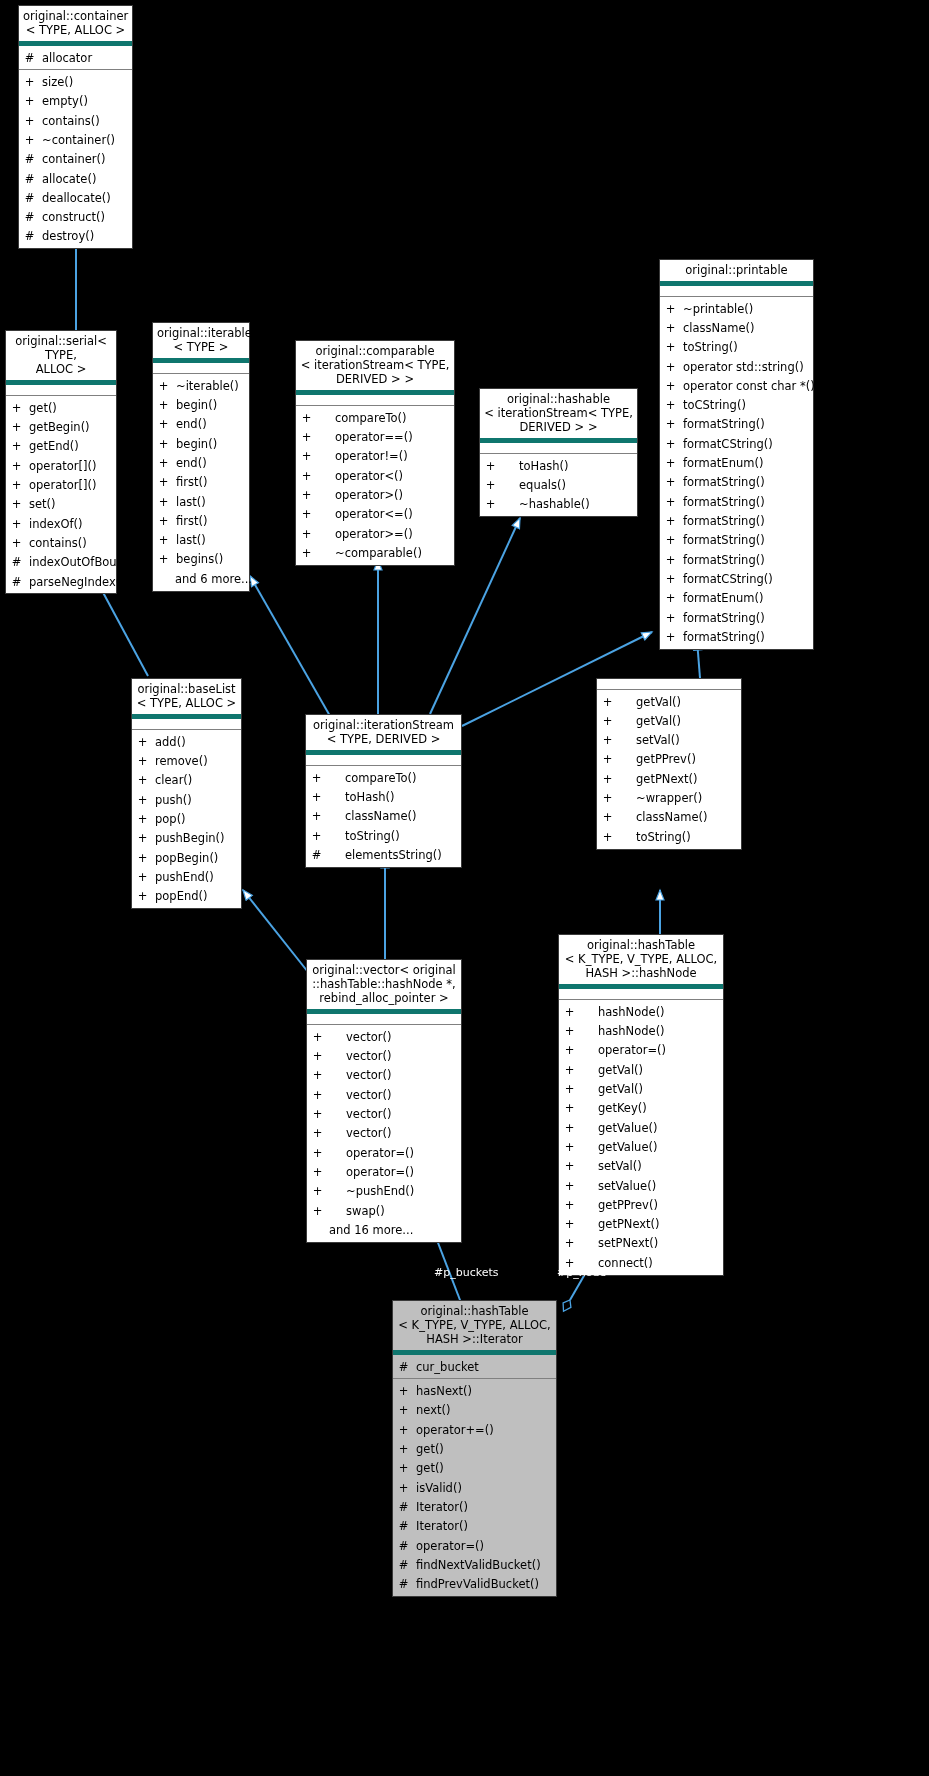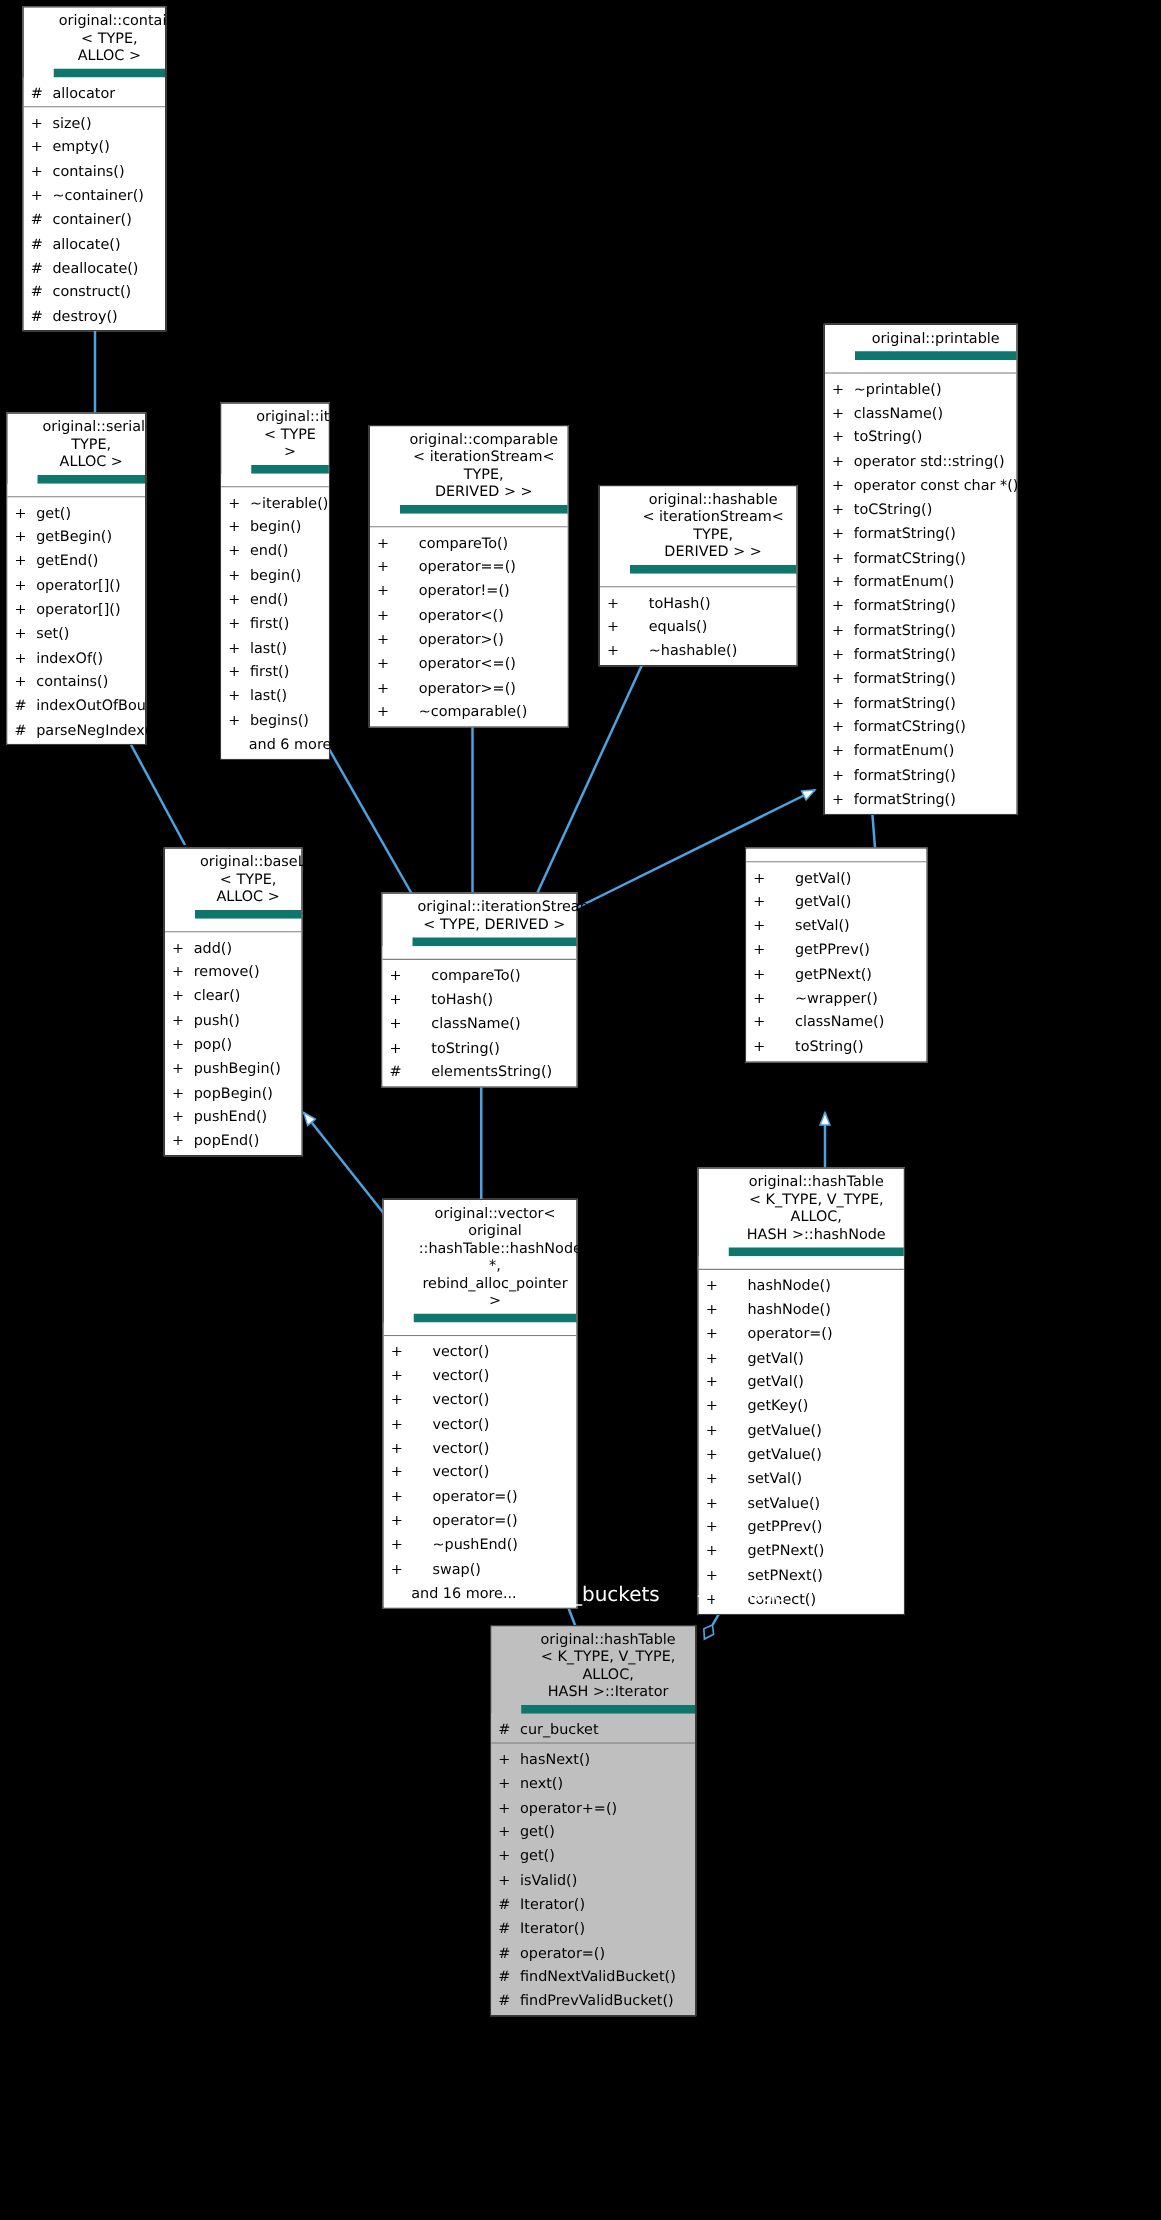--- a/index.html
+++ b/index.html
@@ -38,24 +38,23 @@
   }
   .umlbox.shaded {
     background: #bfbfbf;
   }
   .umlbox.shaded .sec {
     background: #bfbfbf;
   }
   .title {
     text-align: center;
     padding: 3px 4px 4px 4px;
-    border-bottom: 7px solid #0f766e;
+    border-bottom: 5px solid #0f766e;
     white-space: pre-line;
     line-height: 1.22;
-    margin-left: 24px;
   }
   .sec {
     border-bottom: 1px solid #808080;
     padding: 2px 0 2px 0;
     background: #ffffff;
   }
   .sec:last-child {
     border-bottom: none;
   }
   .sec.empty {
@@ -89,21 +88,21 @@
   }
   .more {
     display: block;
     padding: 1.5px 2px 1.5px 22px;
     white-space: nowrap;
     line-height: 1.42;
   }
   .edgelabel {
     position: absolute;
     color: #ffffff;
-    font-size: 16px;
+    font-size: 11px;
     font-family: "DejaVu Sans", "Liberation Sans", sans-serif;
     white-space: nowrap;
   }
 </style>
 </head>
 <body>
 
 <div id="canvas">
 
   <svg class="edges" viewBox="0 0 929 1776">
@@ -171,21 +170,21 @@
       <span class="row"><span class="vis">+</span><span class="nm">operator[]()</span></span>
       <span class="row"><span class="vis">+</span><span class="nm">operator[]()</span></span>
       <span class="row"><span class="vis">+</span><span class="nm">set()</span></span>
       <span class="row"><span class="vis">+</span><span class="nm">indexOf()</span></span>
       <span class="row"><span class="vis">+</span><span class="nm">contains()</span></span>
       <span class="row"><span class="vis">#</span><span class="nm">indexOutOfBound()</span></span>
       <span class="row"><span class="vis">#</span><span class="nm">parseNegIndex()</span></span>
     </div>
   </div>
 
-  <div class="umlbox" style="left:176px; top:322px; width:88px;">
+  <div class="umlbox" style="left:152px; top:322px; width:98px;">
     <div class="title">original::iterable
 &lt; TYPE &gt;</div>
     <div class="sec empty"></div>
     <div class="sec methsec narrow">
       <span class="row"><span class="vis">+</span><span class="nm">~iterable()</span></span>
       <span class="row"><span class="vis">+</span><span class="nm">begin()</span></span>
       <span class="row"><span class="vis">+</span><span class="nm">end()</span></span>
       <span class="row"><span class="vis">+</span><span class="nm">begin()</span></span>
       <span class="row"><span class="vis">+</span><span class="nm">end()</span></span>
       <span class="row"><span class="vis">+</span><span class="nm">first()</span></span>

